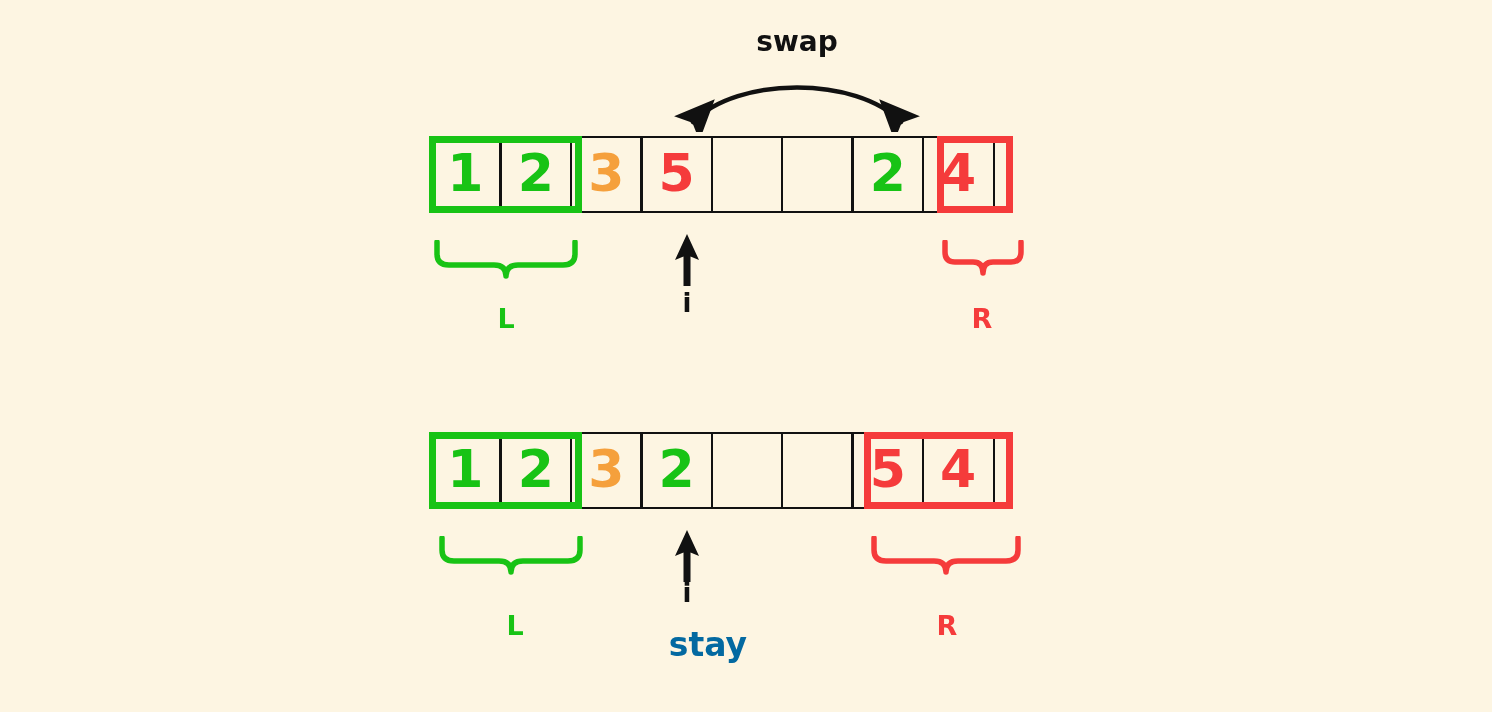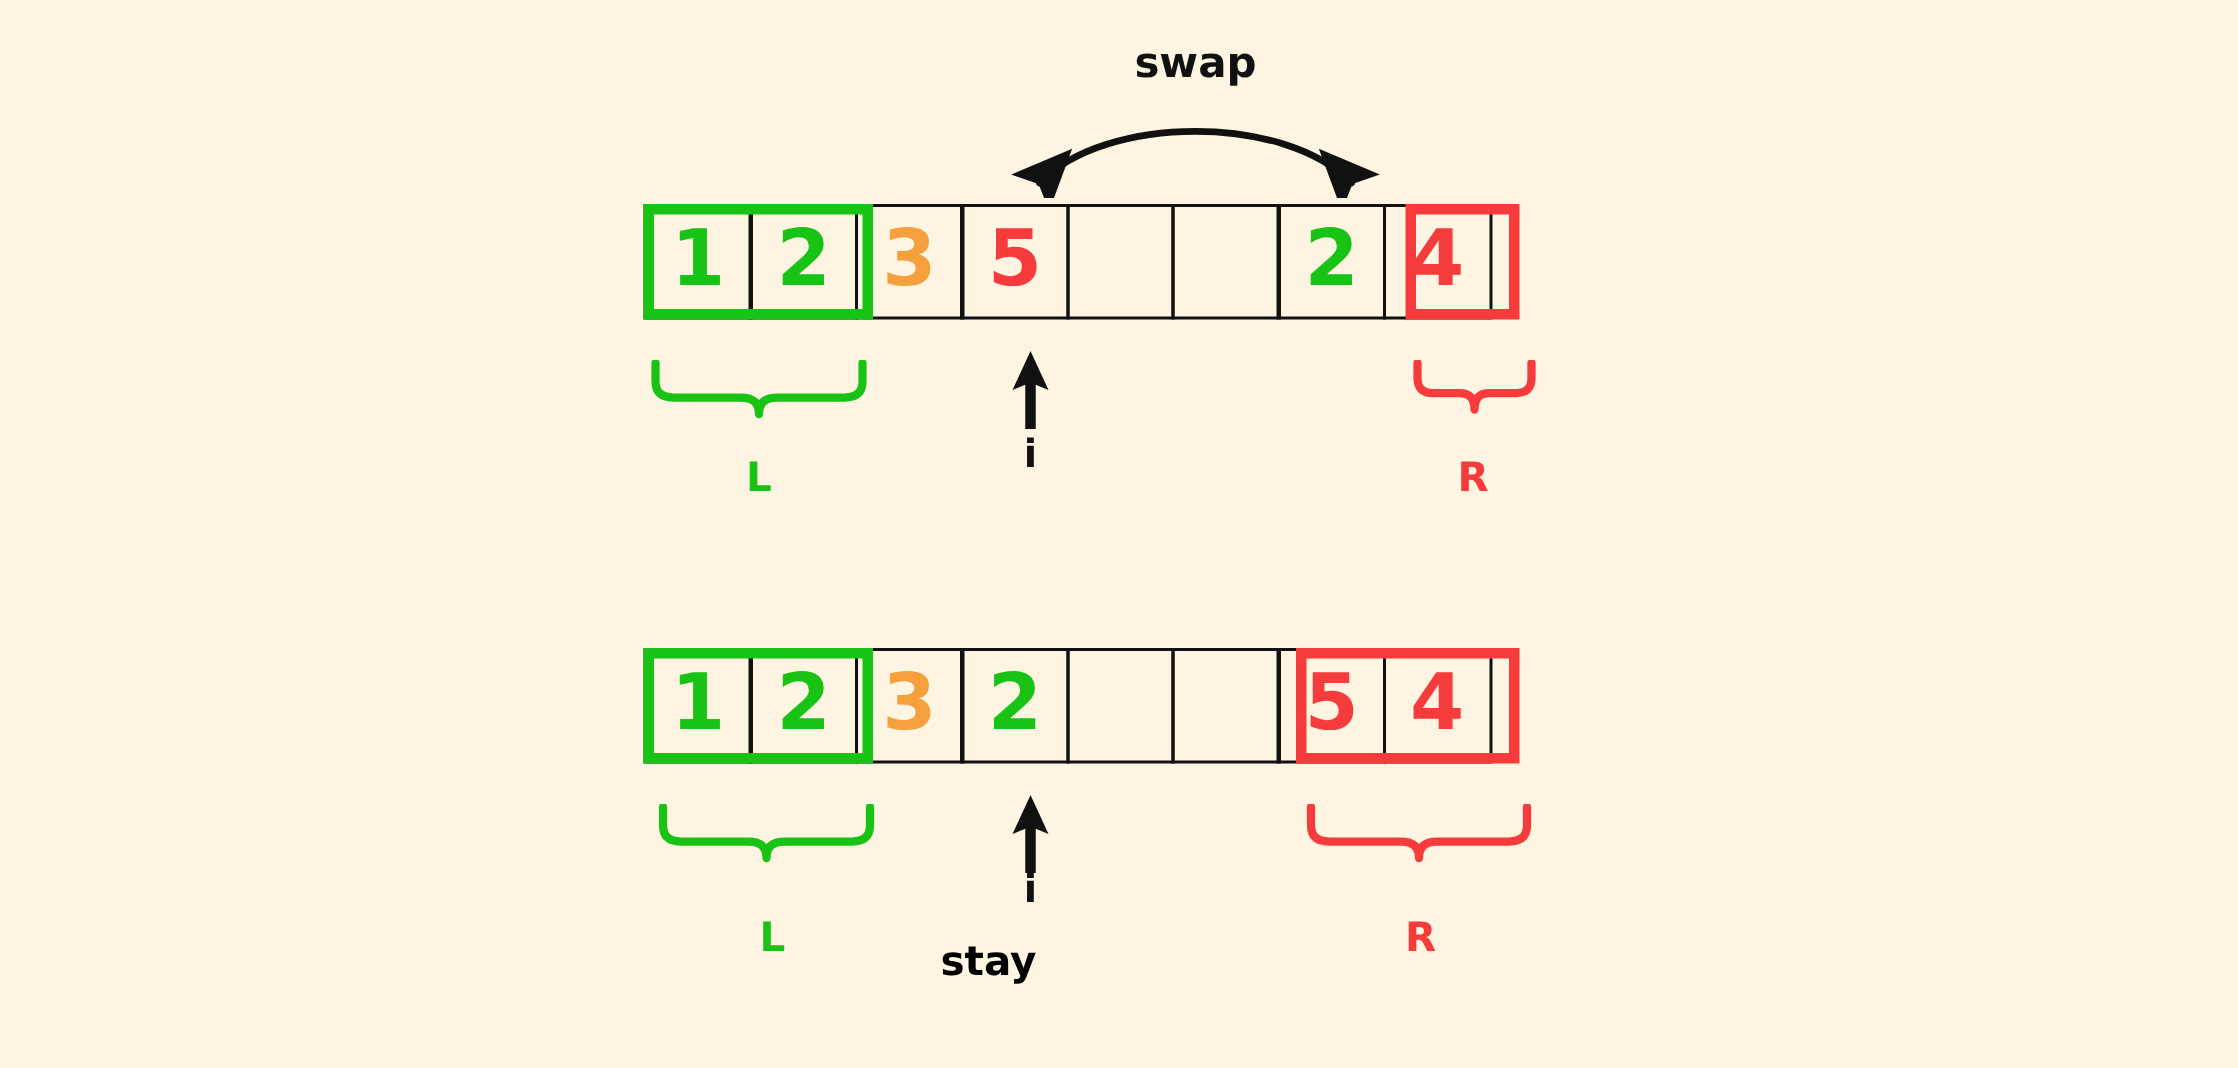--- a/index.html
+++ b/index.html
@@ -77,25 +77,25 @@
     position: absolute;
     font-size: 26px;
     font-weight: 700;
     color: #111111;
     font-family: "DejaVu Sans", sans-serif;
     text-align: center;
     line-height: 1;
   }
   .caption {
     position: absolute;
-    font-size: 27px;
-    font-weight: 700;
-    color: #000000;
-    font-family: "DejaVu Sans", sans-serif;
-    text-align: left;
+    font-size: 33px;
+    font-weight: 700;
+    color: #0369a1;
+    font-family: "DejaVu Sans", sans-serif;
+    text-align: right;
     line-height: 1;
   }
   .swap-label {
     position: absolute;
     font-size: 28px;
     font-weight: 700;
     color: #111111;
     font-family: "DejaVu Sans", sans-serif;
     text-align: center;
     line-height: 1;

